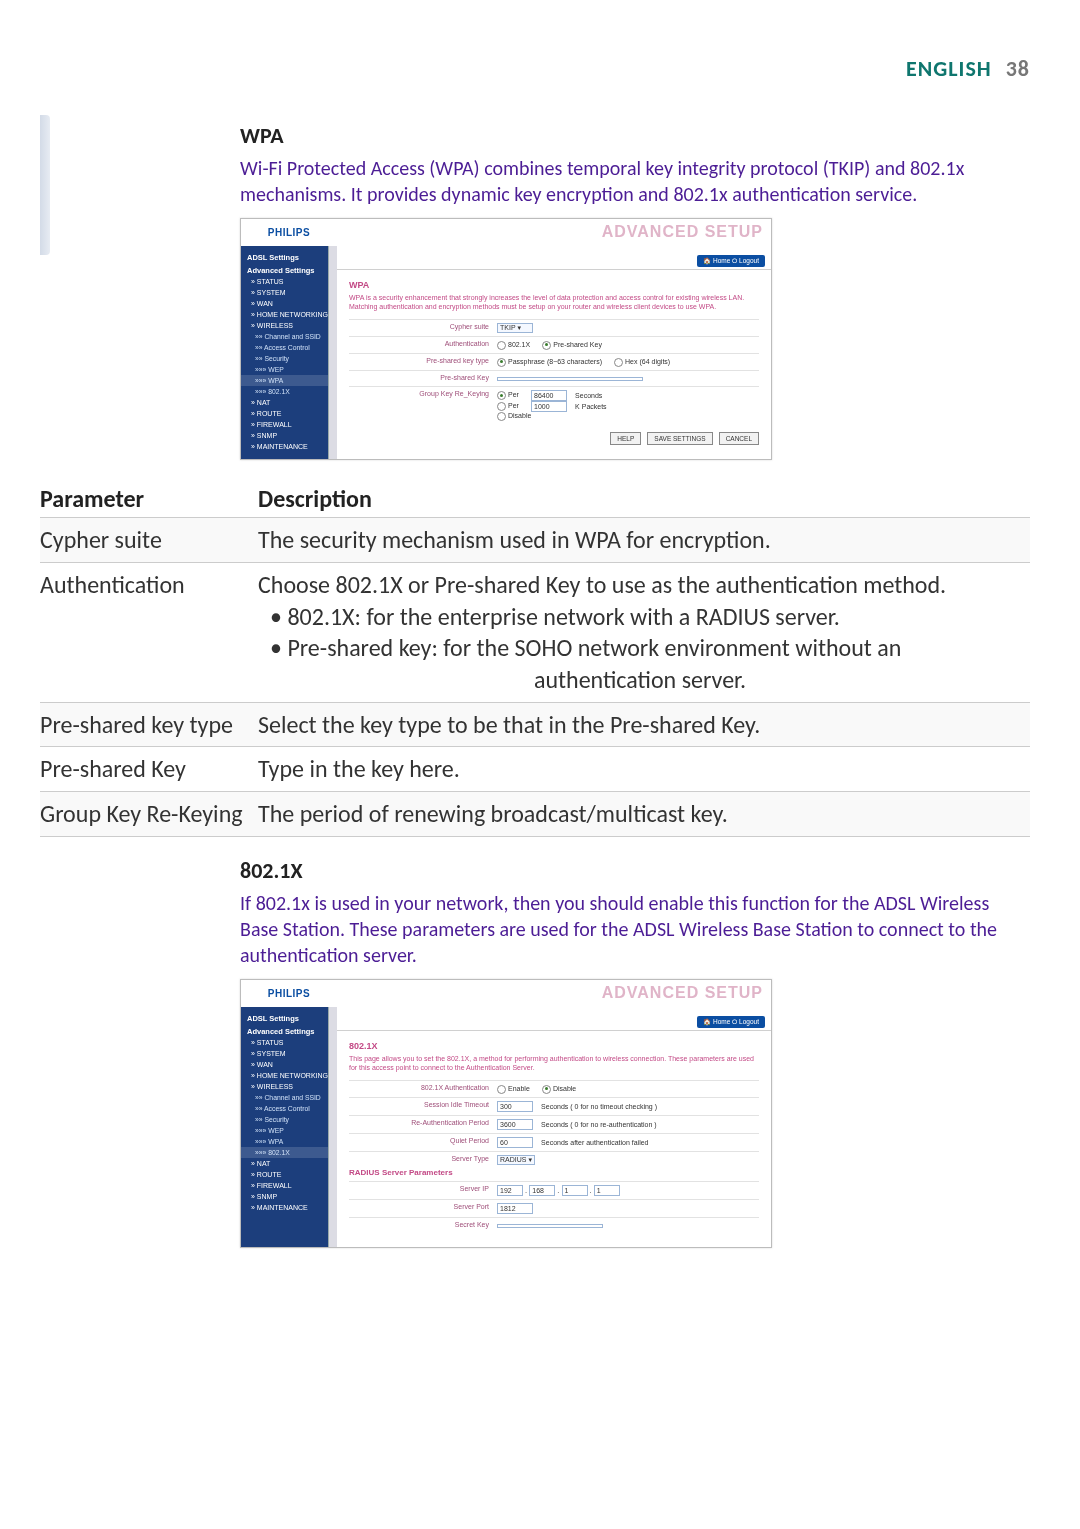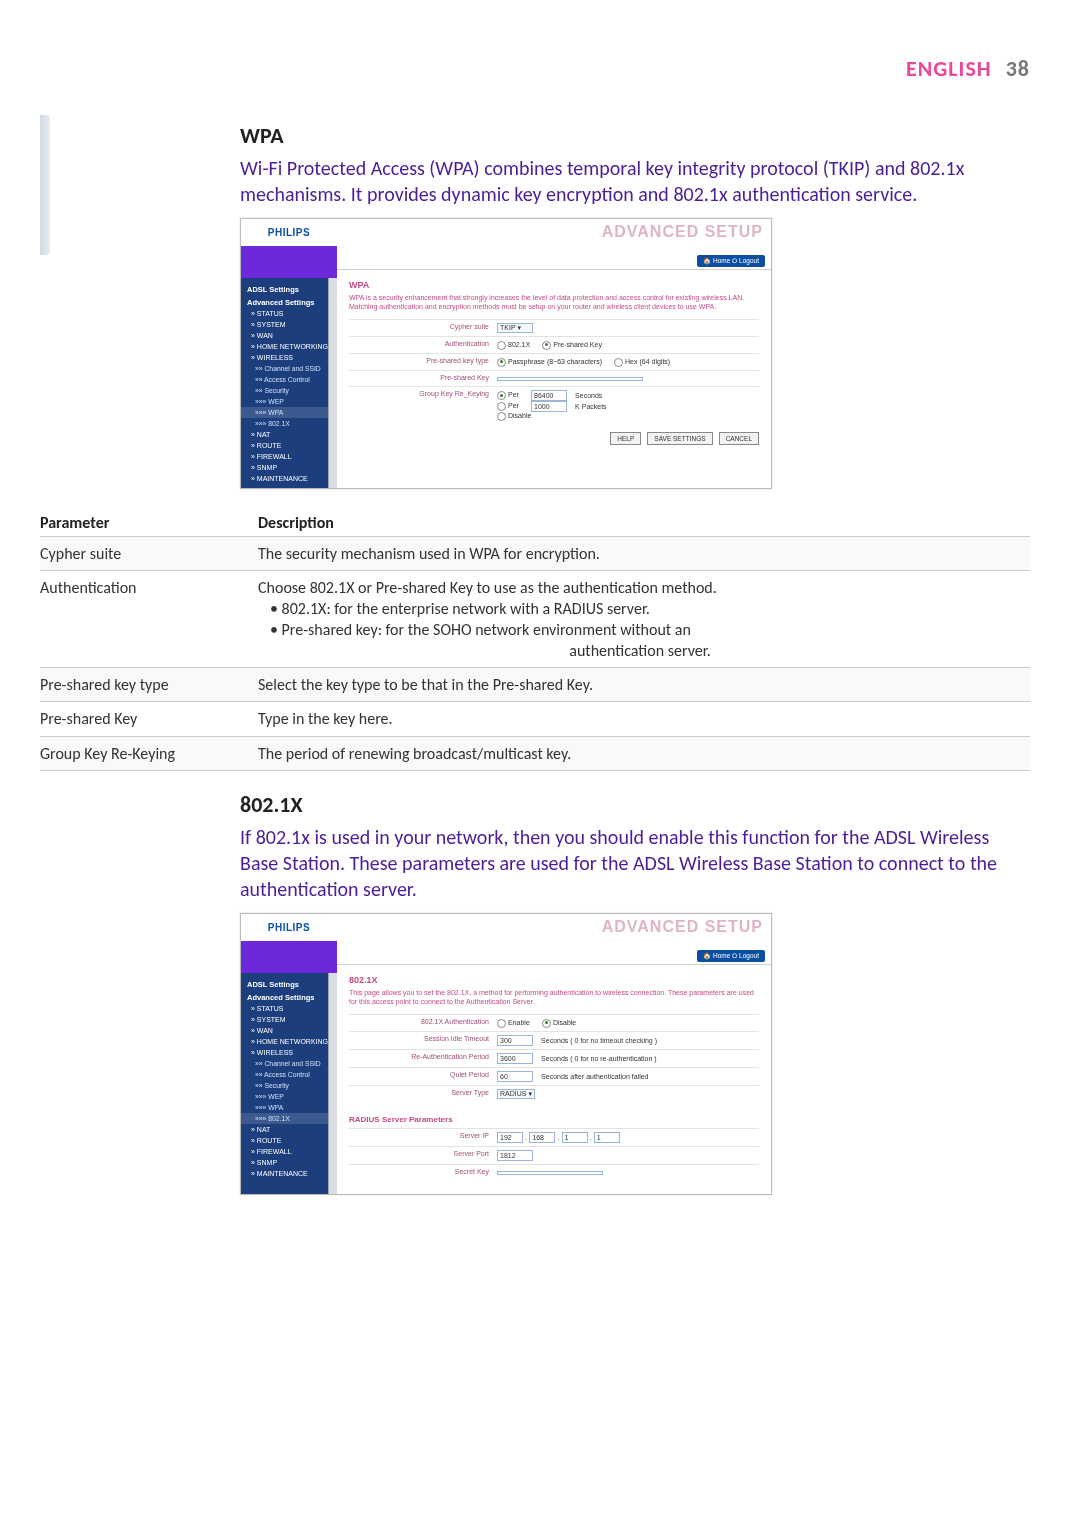--- a/index.html
+++ b/index.html
@@ -27,21 +27,21 @@
     opacity: 0.5;
   }
   .header-line {
     text-align: right;
     font-size: 22px;
     letter-spacing: 1px;
     margin-bottom: 40px;
   }
   .header-line .lang {
     font-weight: 700;
-    color: #ec4899;
+    color: #0f766e;
   }
   .header-line .pnum {
     font-weight: 700;
     color: #777;
     margin-left: 8px;
   }
   .content-col {
     margin-left: 200px;
   }
   .section-heading {
@@ -65,21 +65,20 @@
     border: 1px solid #bcbcbc;
     display: flex;
     box-shadow: 0 0 2px rgba(0,0,0,0.15);
   }
   .ss-sidebar {
     width: 96px;
     background: #6d28d9;
     color: #fff;
     display: flex;
     flex-direction: column;
-    gap: 32px;
   }
   .ss-logo {
     background: #fff;
     color: #0b4ea2;
     font-weight: 700;
     text-align: center;
     padding: 8px 0;
     font-size: 10px;
     font-family: Arial, sans-serif;
     letter-spacing: 0.5px;
@@ -167,25 +166,25 @@
   .ss-radio { display:inline-block; width:7px;height:7px;border:1px solid #888;border-radius:50%;vertical-align:middle;margin-right:2px; background:#fff; }
   .ss-radio.sel::after { content:""; display:block; width:3px;height:3px;background:#3a7c2e;border-radius:50%;margin:1.5px auto 0; }
   .ss-opt { margin-right:10px; font-size:7px; display:inline-block; }
   .ss-unit { margin-left:6px; font-size:7px; color:#333; }
   .ss-buttons { text-align:right; padding-top:8px; }
   .ss-btn {
     display:inline-block;
     border:1px solid #888; background:#f2f2f2;
     font-size:6.5px; padding:2px 6px; margin-left:4px;
   }
-  .ss-subhead { color:#c34a86; font-weight:700; font-size:8px; margin:13px 0 4px 0; }
+  .ss-subhead { color:#c34a86; font-weight:700; font-size:8px; margin:0 0 4px 0; }
   .param-table {
     width: 100%;
     margin: 14px 0 20px 0;
-    font-size: 16px;
+    font-size: 24px;
     border-collapse: collapse;
   }
   .param-table th {
     text-align: left;
     font-weight: 700;
     color: #222;
     padding: 4px 8px 4px 0;
     border-bottom: 1px solid #ccc;
     width: 210px;
   }

